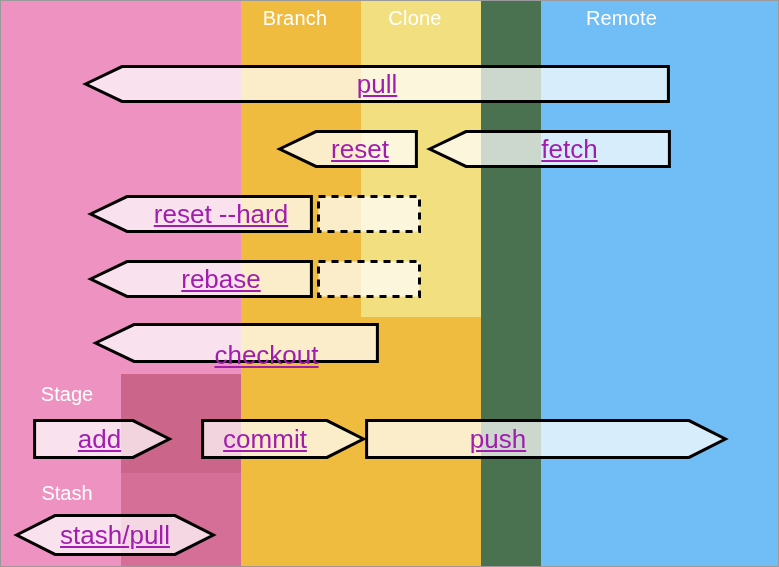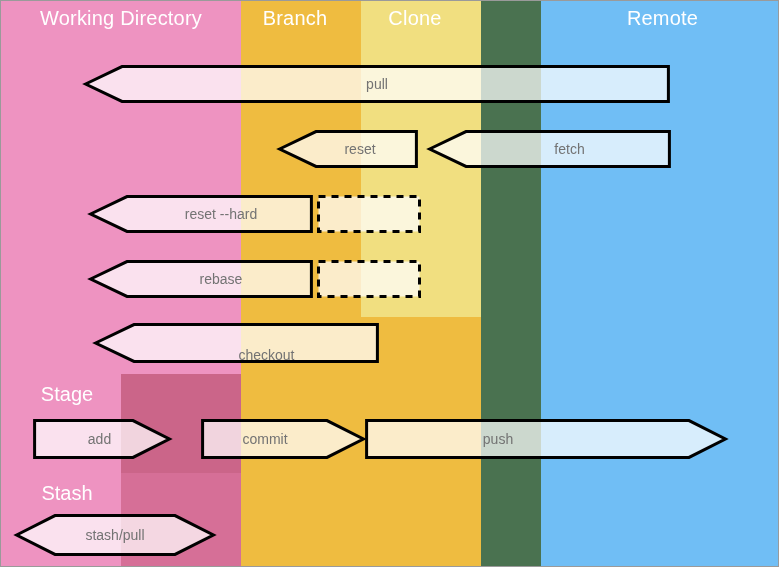--- a/index.html
+++ b/index.html
@@ -39,39 +39,39 @@
     position:absolute;left:0;width:132px;
     text-align:center;color:#ffffff;font-size:20px;
   }
 
   
   .shape{position:absolute;}
   .shape svg{display:block;overflow:visible;}
   .shape .lbl{
     position:absolute;top:0;left:0;right:0;bottom:0;
     display:flex;align-items:center;justify-content:center;
-    color:#737373;font-size:14px;white-space:nowrap;
+    color:#a21caf;font-size:26px;white-space:nowrap;
     pointer-events:none;
+    text-decoration:underline;
   }
 </style>
 </head>
 <body>
 
 <div id="diagram">
 
   <div class="lane lane-wd"></div>
   <div class="lane lane-br"></div>
   <div class="lane lane-cl"></div>
   <div class="lane lane-gr"></div>
   <div class="lane lane-rm"></div>
 
-  <div class="lane-label" style="left:0px;width:240px;">Working Directory</div>
   <div class="lane-label" style="left:240px;width:108px;">Branch</div>
   <div class="lane-label" style="left:360px;width:108px;">Clone</div>
-  <div class="lane-label" style="left:560px;width:203px;">Remote</div>
+  <div class="lane-label" style="left:519px;width:203px;">Remote</div>
 
   <div class="overlay overlay-stage"></div>
   <div class="overlay-label" style="top:382px;">Stage</div>
 
   <div class="overlay overlay-stash"></div>
   <div class="overlay-label" style="top:481px;">Stash</div>
 
   <div class="shape" style="left:316px;top:194px;">
     <svg width="104" height="38" viewBox="0 0 104 38">
       <rect x="1.5" y="1.5" width="101" height="35" fill="rgba(255,255,255,0.72)" stroke="#000" stroke-width="3" stroke-dasharray="7 6"></rect>

